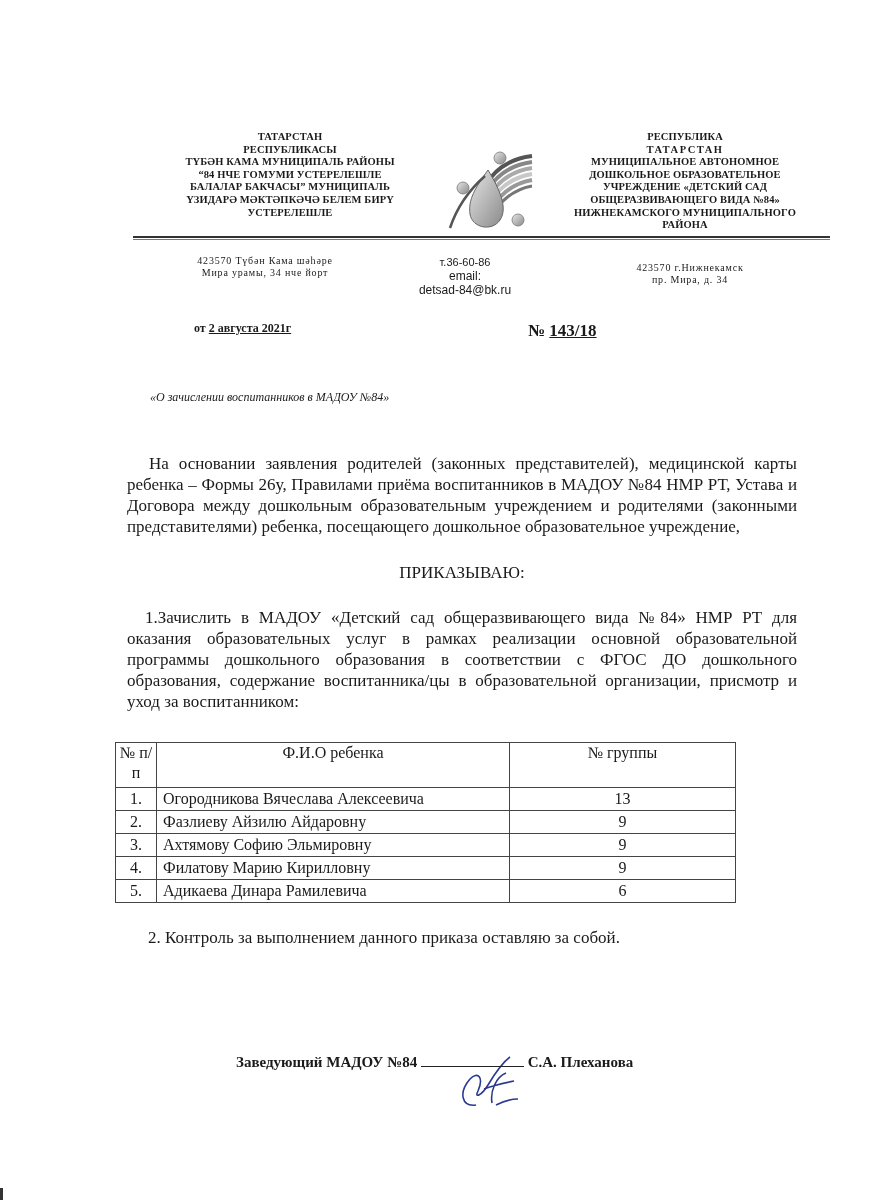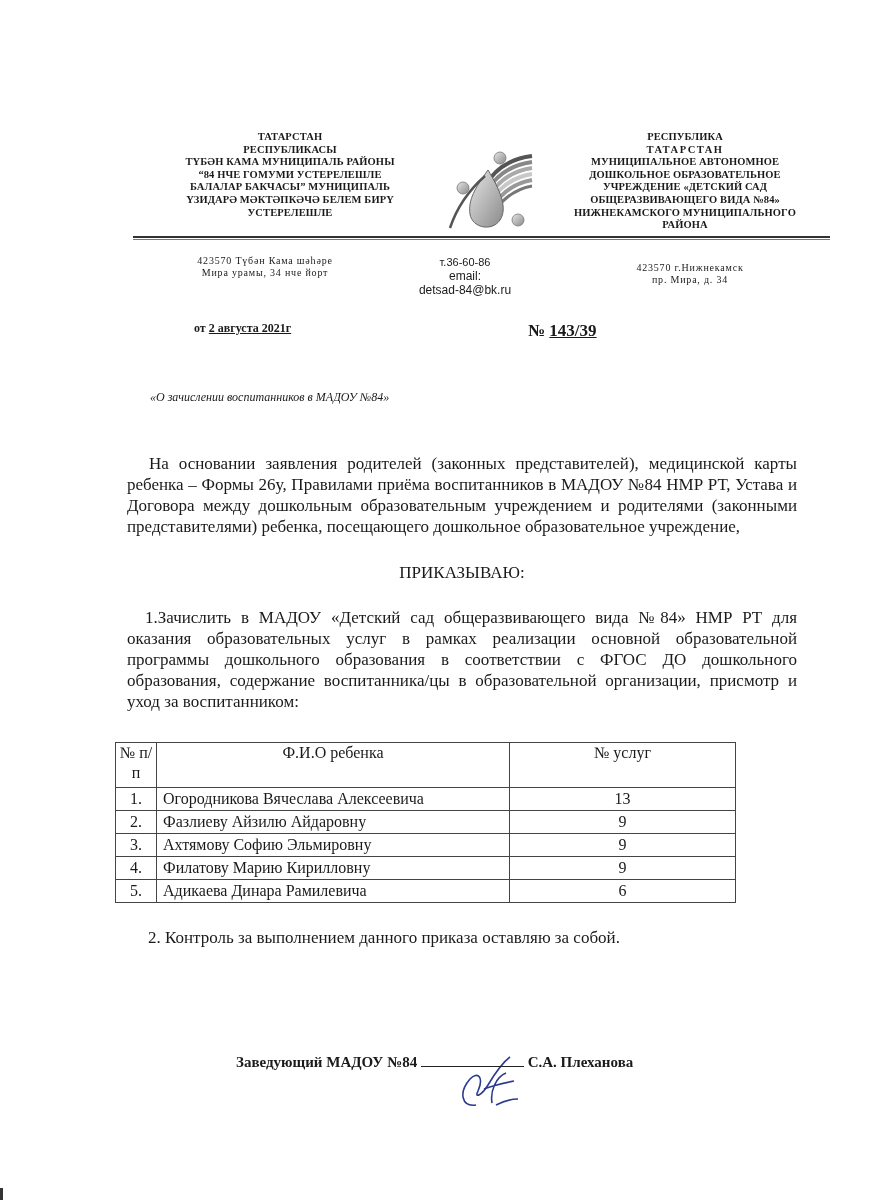--- a/index.html
+++ b/index.html
@@ -115,35 +115,35 @@
 </div>
 <div class="abs addr addr-right">
   <div>423570 г.Нижнекамск</div>
   <div>пр. Мира, д.  34</div>
 </div>
 
 <div class="abs date-line">
   <span>от </span><span class="u">2 августа 2021г</span>
 </div>
 <div class="abs num-line">
-  <span>№ </span><span class="u">143/39</span>
+  <span>№ </span><span class="u">143/18</span>
 </div>
 
 <div class="abs title-line">«О зачислении воспитанников в МАДОУ №84»</div>
 
 <div class="abs para p1">На основании заявления родителей (законных представителей), медицинской карты ребенка – Формы 26у, Правилами приёма воспитанников в МАДОУ №84 НМР РТ, Устава и Договора между дошкольным образовательным учреждением и родителями (законными представителями) ребенка, посещающего дошкольное образовательное учреждение,</div>
 <div class="abs order-word">ПРИКАЗЫВАЮ:</div>
 <div class="abs para p2">1.Зачислить в МАДОУ «Детский сад общеразвивающего вида №84» НМР РТ для оказания образовательных услуг в рамках реализации основной образовательной программы дошкольного образования в соответствии с ФГОС ДО дошкольного образования, содержание воспитанника/цы в образовательной организации, присмотр и уход за воспитанником:</div>
 
 <table class="kids">
   <tbody>
       <tr>
     <th class="c1"><span>№ п/п</span></th>
     <th class="c2">Ф.И.О ребенка</th>
-    <th class="c3">№ услуг</th>
+    <th class="c3">№ группы</th>
   </tr>
   <tr>
     <td class="c1">1.</td>
     <td class="c2">Огородникова Вячеслава Алексеевича</td>
     <td class="c3">13</td>
   </tr>
   <tr>
     <td class="c1">2.</td>
     <td class="c2">Фазлиеву Айзилю Айдаровну</td>
     <td class="c3">9</td>

